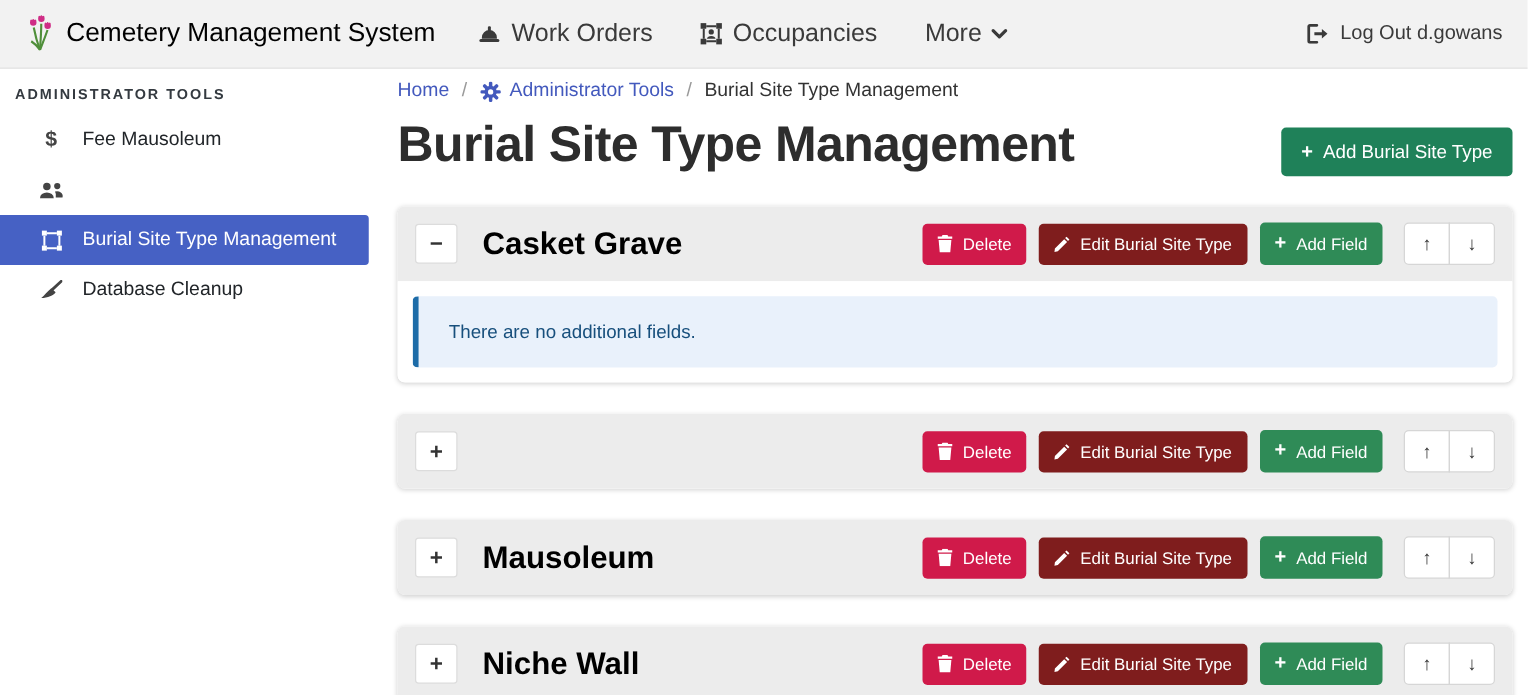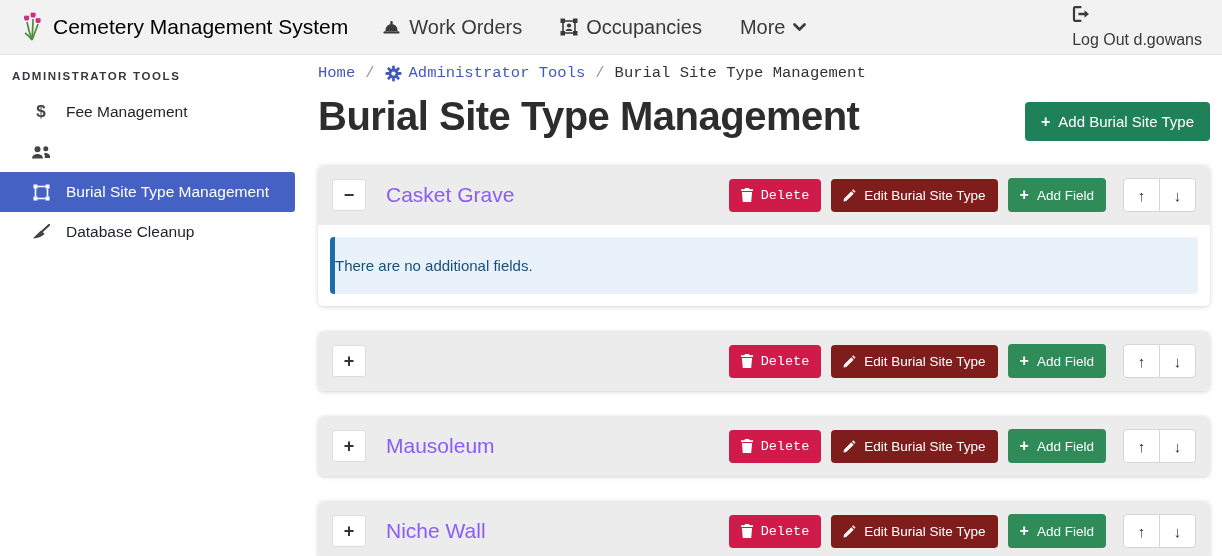--- a/index.html
+++ b/index.html
@@ -8,39 +8,39 @@
 
   
   .navbar { position:absolute; left:0; top:0; width:1222px; height:55px;
     background:#f2f2f2; border-bottom:1px solid #e2e2e2;
     display:flex; align-items:center; padding:0 20px; }
   .brand { display:flex; align-items:center; gap:9px; margin-right:34px; }
   .brand-title { font-size:21px; font-weight:normal; color:#000000; }
   .nav-links { display:flex; align-items:center; gap:38px; }
   .nav-link { display:flex; align-items:center; gap:8px; font-size:20px;
     color:#3a3a3a; cursor:pointer; }
-  .nav-right { margin-left:auto; display:flex; align-items:flex-start; gap:9px;
-    font-size:16px; color:#3a3a3a; cursor:pointer;flex-direction:column; }
+  .nav-right { margin-left:auto; display:flex; align-items:center; gap:9px;
+    font-size:16px; color:#3a3a3a; cursor:pointer; }
 
   
   .sidebar { position:absolute; left:0; top:56px; width:295px; bottom:0;
     background:#fff; padding-top:8px; }
   .sidebar-heading { font-size:11.5px; letter-spacing:1.6px; font-weight:600;
     color:#343a40; padding:6px 12px 10px 12px; }
   .side-item { height:40px; display:flex; align-items:center; gap:14px;
     padding-left:30px; font-size:15.5px; color:#212529; cursor:pointer; }
   .side-item .ico { width:22px; display:flex; justify-content:center; color:#444; }
   .side-item.active { background:#4661c4; color:#fff; border-radius:0 3px 3px 0; }
   .side-item.active .ico { color:#fff; }
   .dollar { font-size:17px; font-weight:bold; }
 
   
   .main { position:absolute; left:318px; right:12px; top:56px; }
   .breadcrumb { display:flex; align-items:center; gap:10px; margin-top:8px;
-    font-size:15.5px;font-family:Liberation Mono, monospace; }
+    font-size:15.5px; }
   .crumb-link { color:#4359bd; cursor:pointer; display:flex; align-items:center; gap:7px; }
   .crumb-sep { color:#9a9a9a; }
   .crumb-current { color:#333; }
 
   .title-row { display:flex; align-items:flex-start; justify-content:space-between;
     margin-top:12px; }
   .page-title { font-size:40px; font-weight:600; color:#2d2d2d; letter-spacing:-0.5px; }
   .btn { border:none; border-radius:4px; color:#fff; cursor:pointer;
     display:inline-flex; align-items:center; gap:8px;
     font-family:"Liberation Sans", sans-serif; }
@@ -49,35 +49,35 @@
 
   
   .panels { margin-top:24px; }
   .panel { border-radius:6px; box-shadow:0 1px 4px rgba(0,0,0,.18);
     margin-bottom:25px; background:#fff; overflow:hidden; }
   .panel-header { background:#ececec; height:60px; display:flex;
     align-items:center; padding:0 14px; }
   .toggle-btn { width:34px; height:32px; background:#fff; border:1px solid #dcdcdc;
     border-radius:3px; font-size:18px; font-weight:bold; color:#333;
     cursor:pointer; line-height:1; }
-  .panel-title { font-size:21px; font-weight:400; color:#8b5cf6; margin-left:20px; }
+  .panel-title { font-size:25px; font-weight:700; color:#000000; margin-left:20px; }
   .panel-actions { margin-left:auto; display:flex; align-items:center; gap:10px; }
   .btn-sm { font-size:13.5px; padding:9px 12px; }
-  .btn-delete { background:#d01a4a;font-family:Liberation Mono, monospace; }
+  .btn-delete { background:#d01a4a; }
   .btn-edit { background:#7f1d1d; }
   .btn-addfield { background:#2f8b57; }
   .arrow-group { display:flex; margin-left:7px; }
   .arrow-btn { width:37px; height:34px; background:#fff; border:1px solid #d6d6d6;
     color:#333; font-size:15px; cursor:pointer; }
   .arrow-btn:first-child { border-radius:4px 0 0 4px; }
   .arrow-btn:last-child { border-radius:0 4px 4px 0; margin-left:-1px; }
 
   .panel-body { background:#fff; padding:12px; }
   .alert-info { background:#e9f1fb; border-left:5px solid #1d6ca8; border-radius:4px;
-    padding:20px 0; font-size:15px; color:#174f7c; }
+    padding:20px 24px; font-size:15px; color:#174f7c; }
 
   .icon-svg { display:block; }
 </style>
 </head>
 <body>
 
 <div class="navbar">
   <div class="brand">
     <span>
       <svg class="icon-svg" width="24" height="30" viewBox="0 0 24 30">
@@ -141,21 +141,21 @@
     </span>
     <span>Log Out d.gowans</span>
   </div>
 </div>
 
 <div class="sidebar">
   <div class="sidebar-heading">ADMINISTRATOR TOOLS</div>
 
   <div class="side-item">
     <span class="ico dollar">$</span>
-    <span>Fee Management</span>
+    <span>Fee Mausoleum</span>
   </div>
 
   <div class="side-item">
     <span class="ico">
       <svg class="icon-svg" width="20" height="15" viewBox="0 0 20 15" fill="#444">
         <circle cx="6.5" cy="4.2" r="3"></circle>
         <path d="M1 13.5 a5.5 4.6 0 0 1 11 0 z"></path>
         <circle cx="14.8" cy="3.8" r="2.5"></circle>
         <path d="M13 8.2 a4.6 4 0 0 1 6 4.8 h-5.4 a6.5 6.5 0 0 0 -0.6 -4.8 z"></path>
       </svg>

